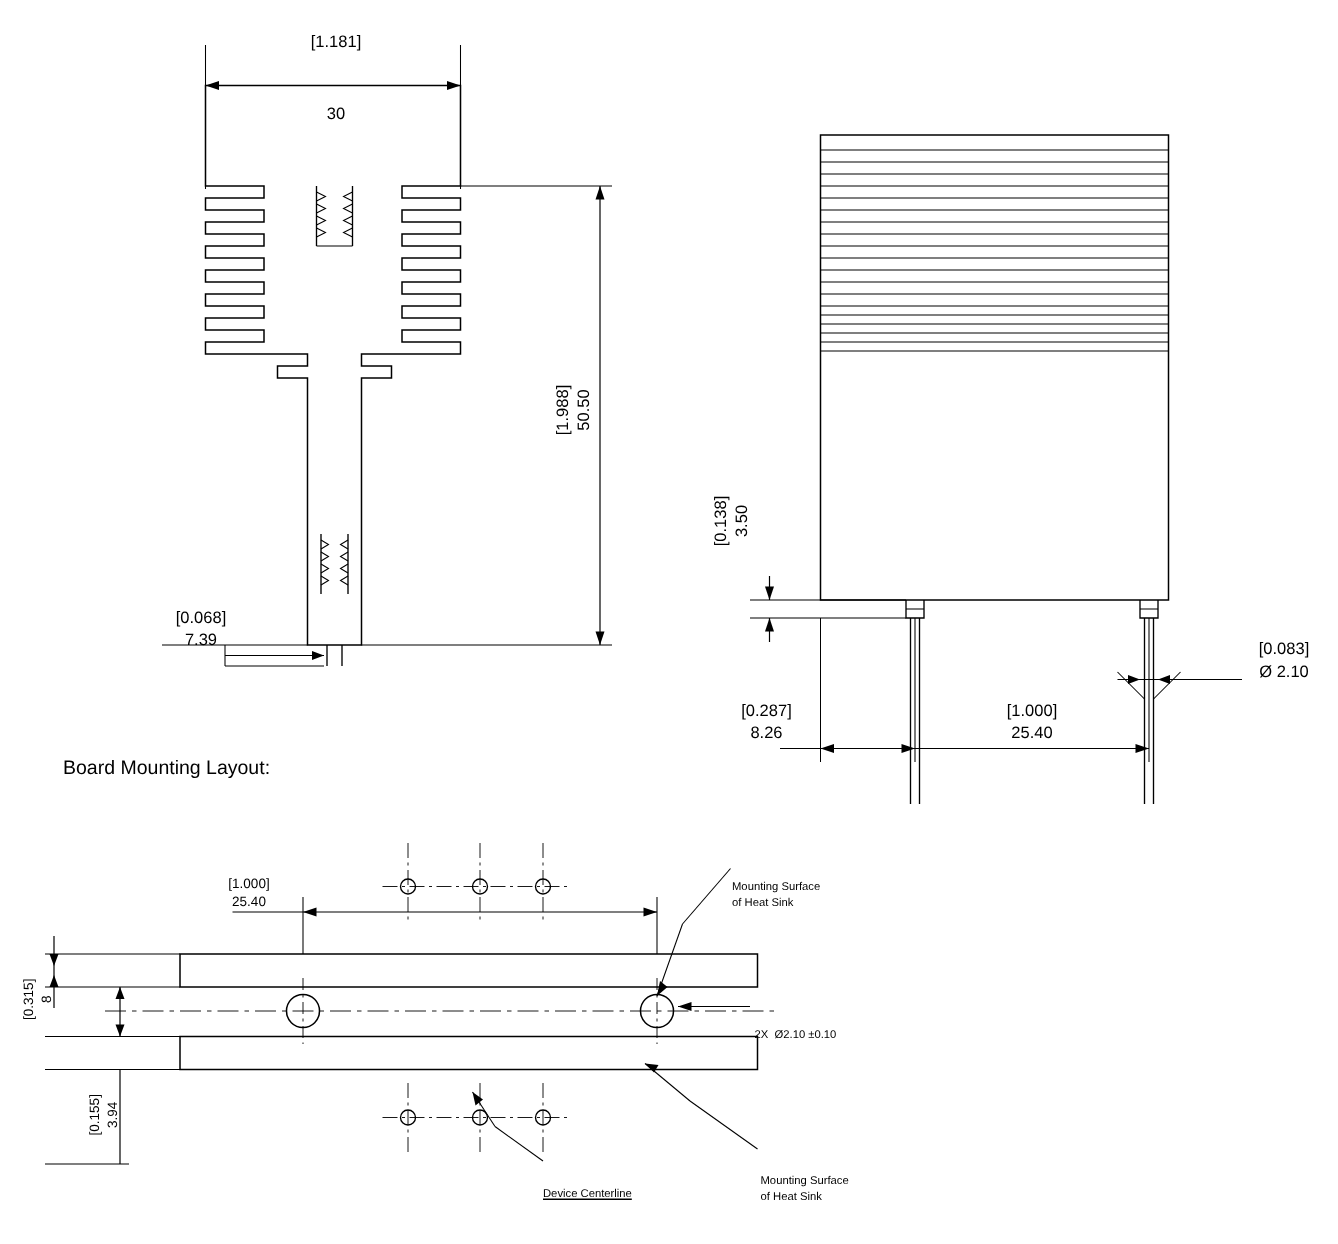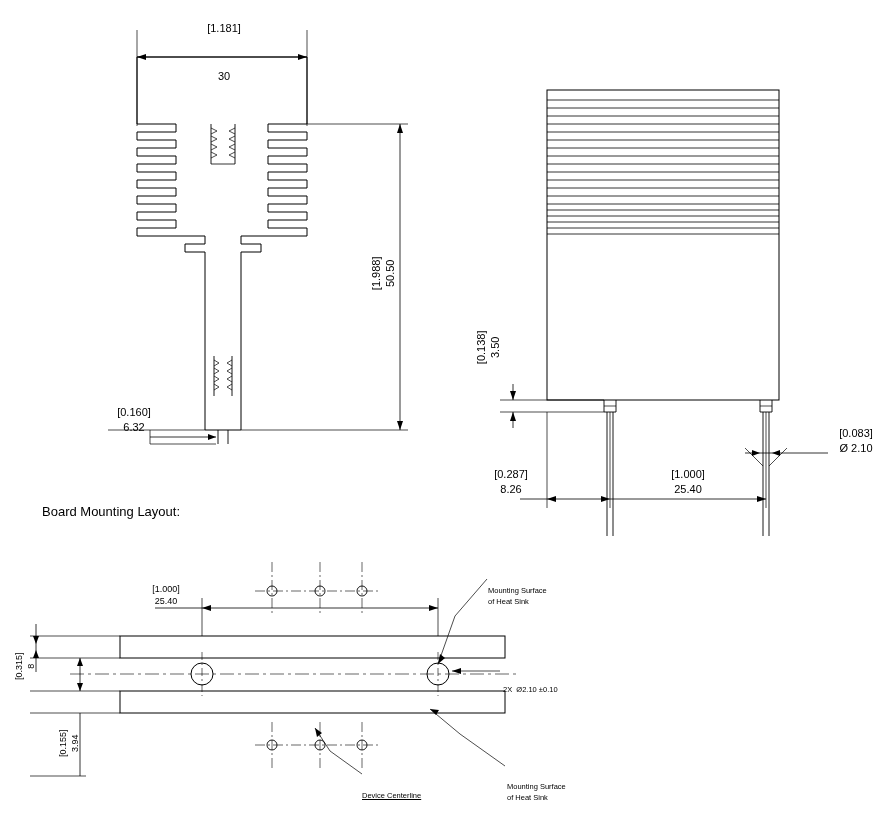--- a/index.html
+++ b/index.html
@@ -245,22 +245,22 @@
 
     </g>
   </svg>
 
   <div class="lbl dim" style="left:184px; top:6px; width:80px;">[1.181]</div>
   <div class="lbl dim" style="left:184px; top:21px; width:80px;margin-top:33px;">30</div>
 
   <div class="lbl dim rot90" style="left:336px; top:251px; width:80px;">[1.988]</div>
   <div class="lbl dim rot90" style="left:350px; top:251px; width:80px;">50.50</div>
 
-  <div class="lbl dim" style="left:94px; top:390px; width:80px;">[0.160]</div>
-  <div class="lbl dim" style="left:94px; top:405px; width:80px;">6.32</div>
+  <div class="lbl dim" style="left:94px; top:390px; width:80px;">[0.068]</div>
+  <div class="lbl dim" style="left:94px; top:405px; width:80px;">7.39</div>
 
   <div class="lbl dim rot90" style="left:441px; top:325px; width:80px;">[0.138]</div>
   <div class="lbl dim rot90" style="left:455px; top:325px; width:80px;">3.50</div>
 
   <div class="lbl dim" style="left:471px; top:452px; width:80px;">[0.287]</div>
   <div class="lbl dim" style="left:471px; top:467px; width:80px;">8.26</div>
 
   <div class="lbl dim" style="left:648px; top:452px; width:80px;">[1.000]</div>
   <div class="lbl dim" style="left:648px; top:467px; width:80px;">25.40</div>
 

